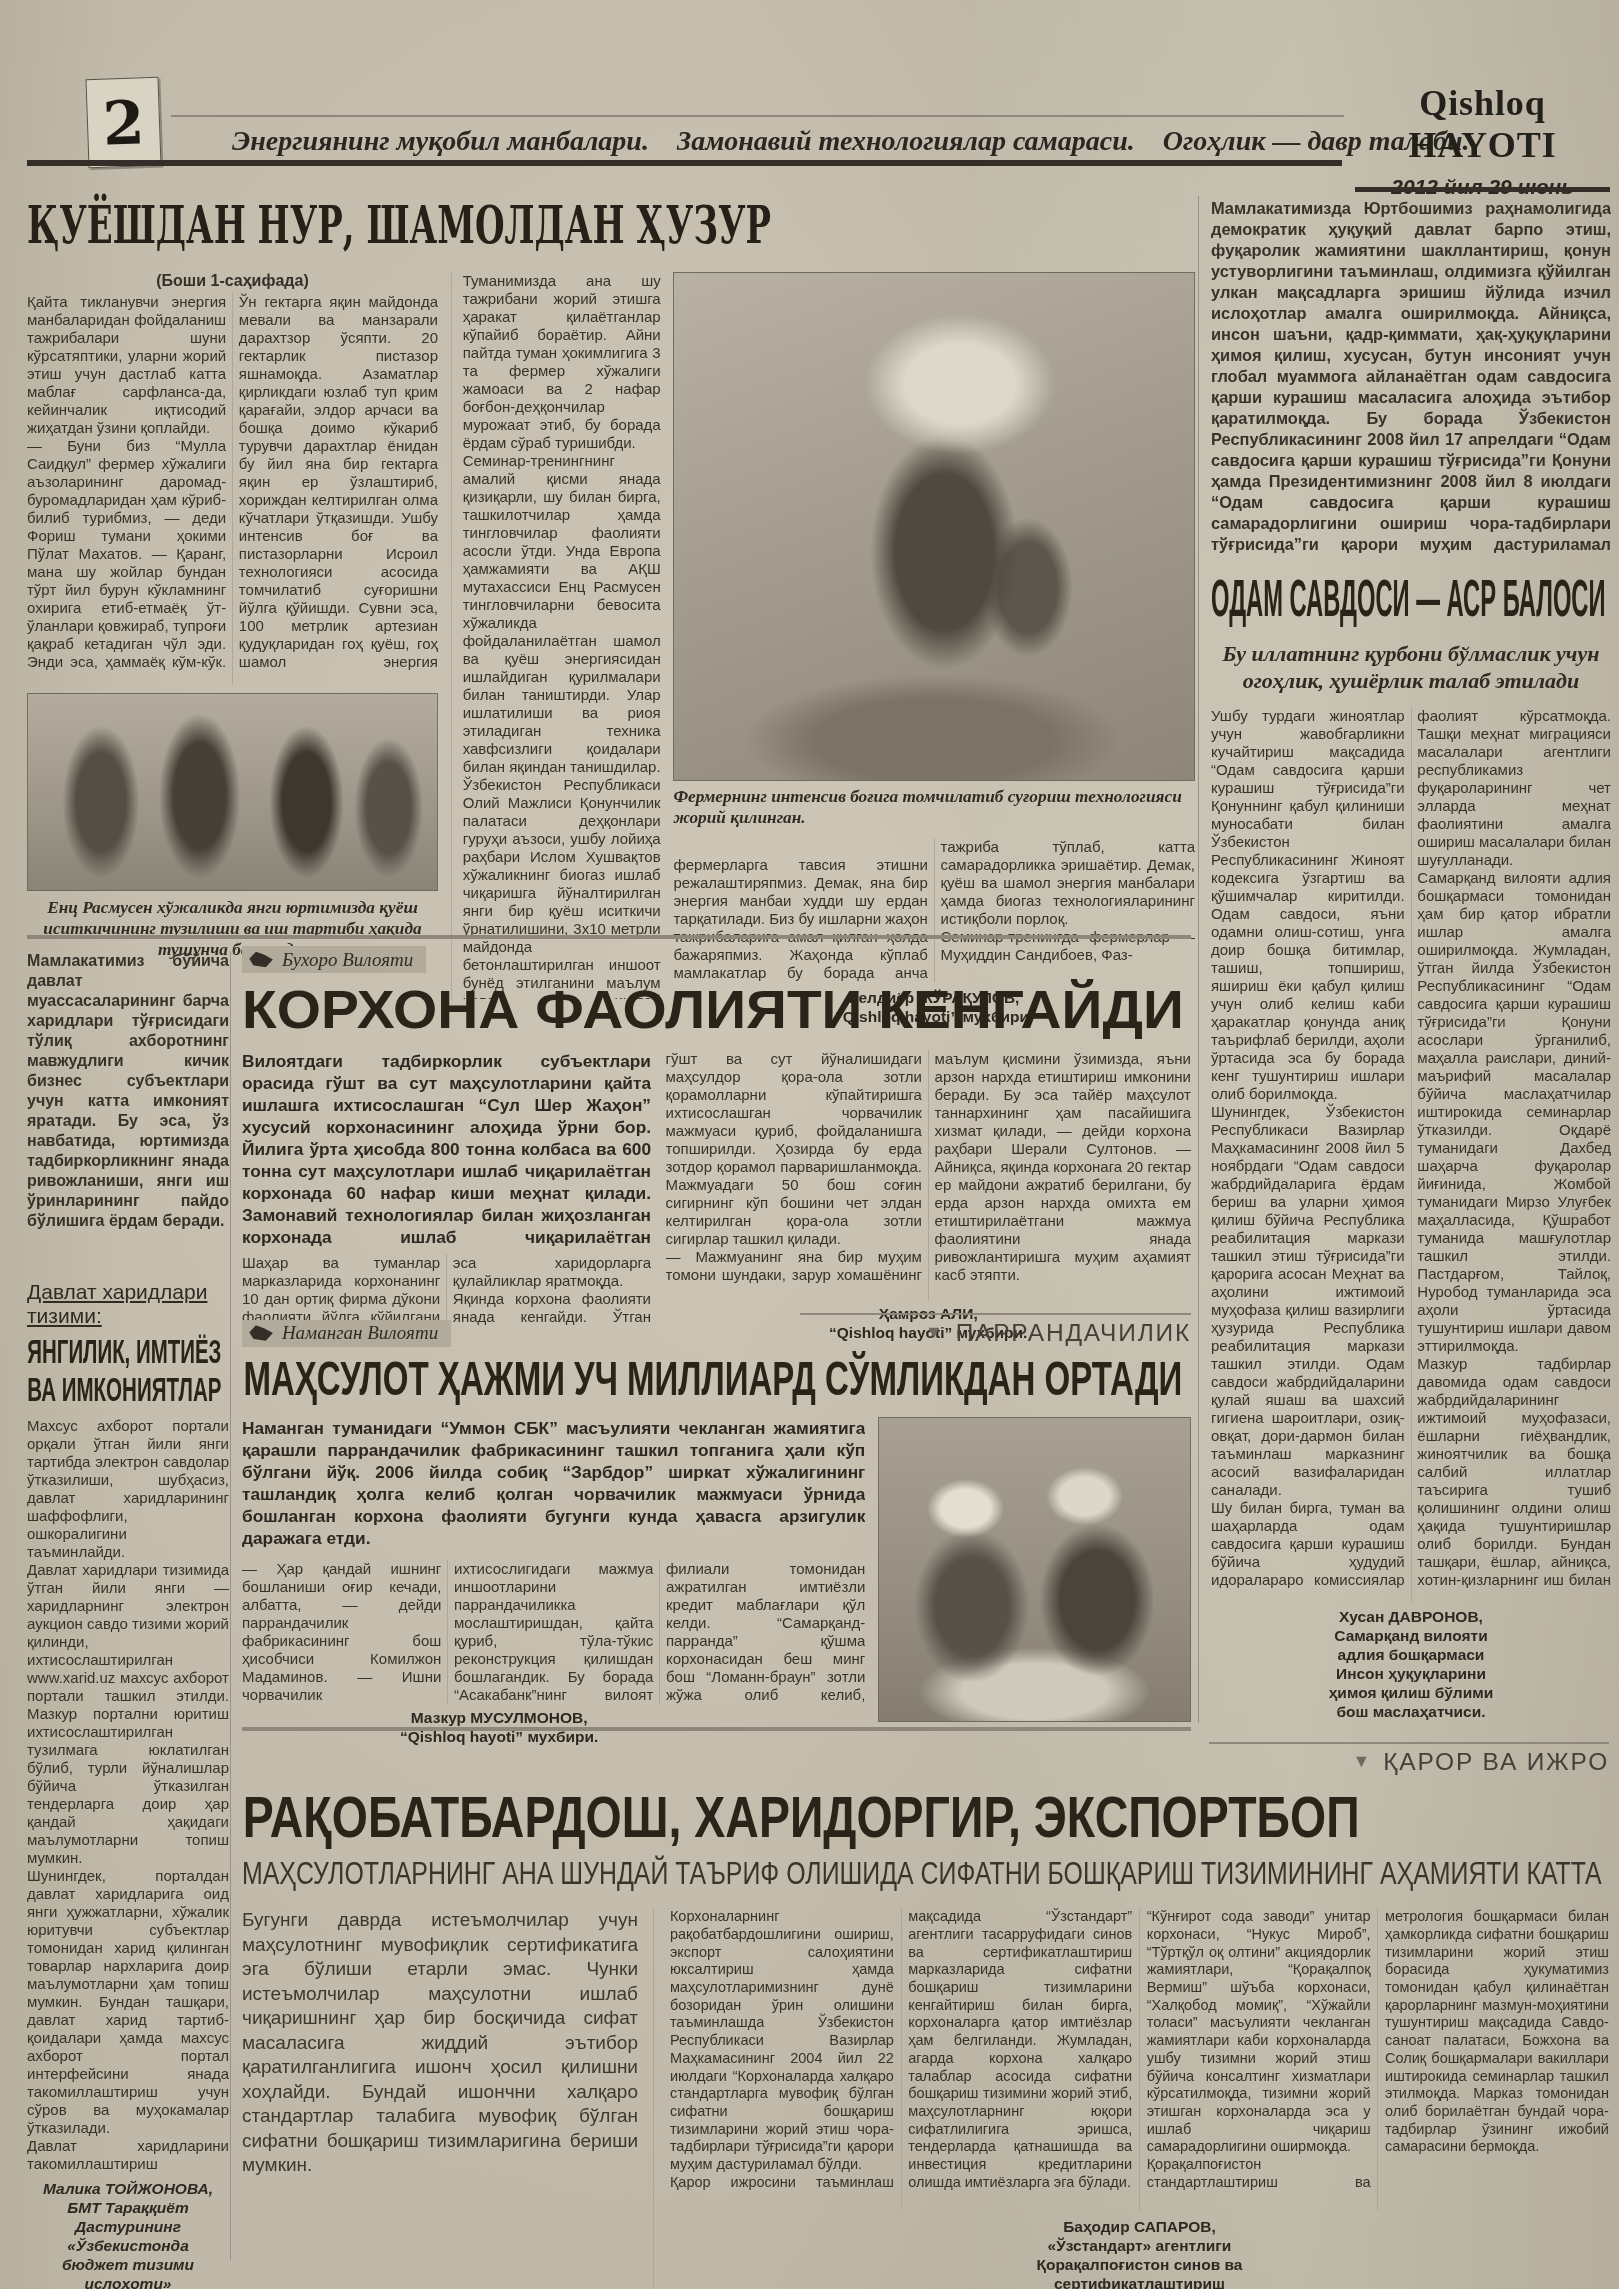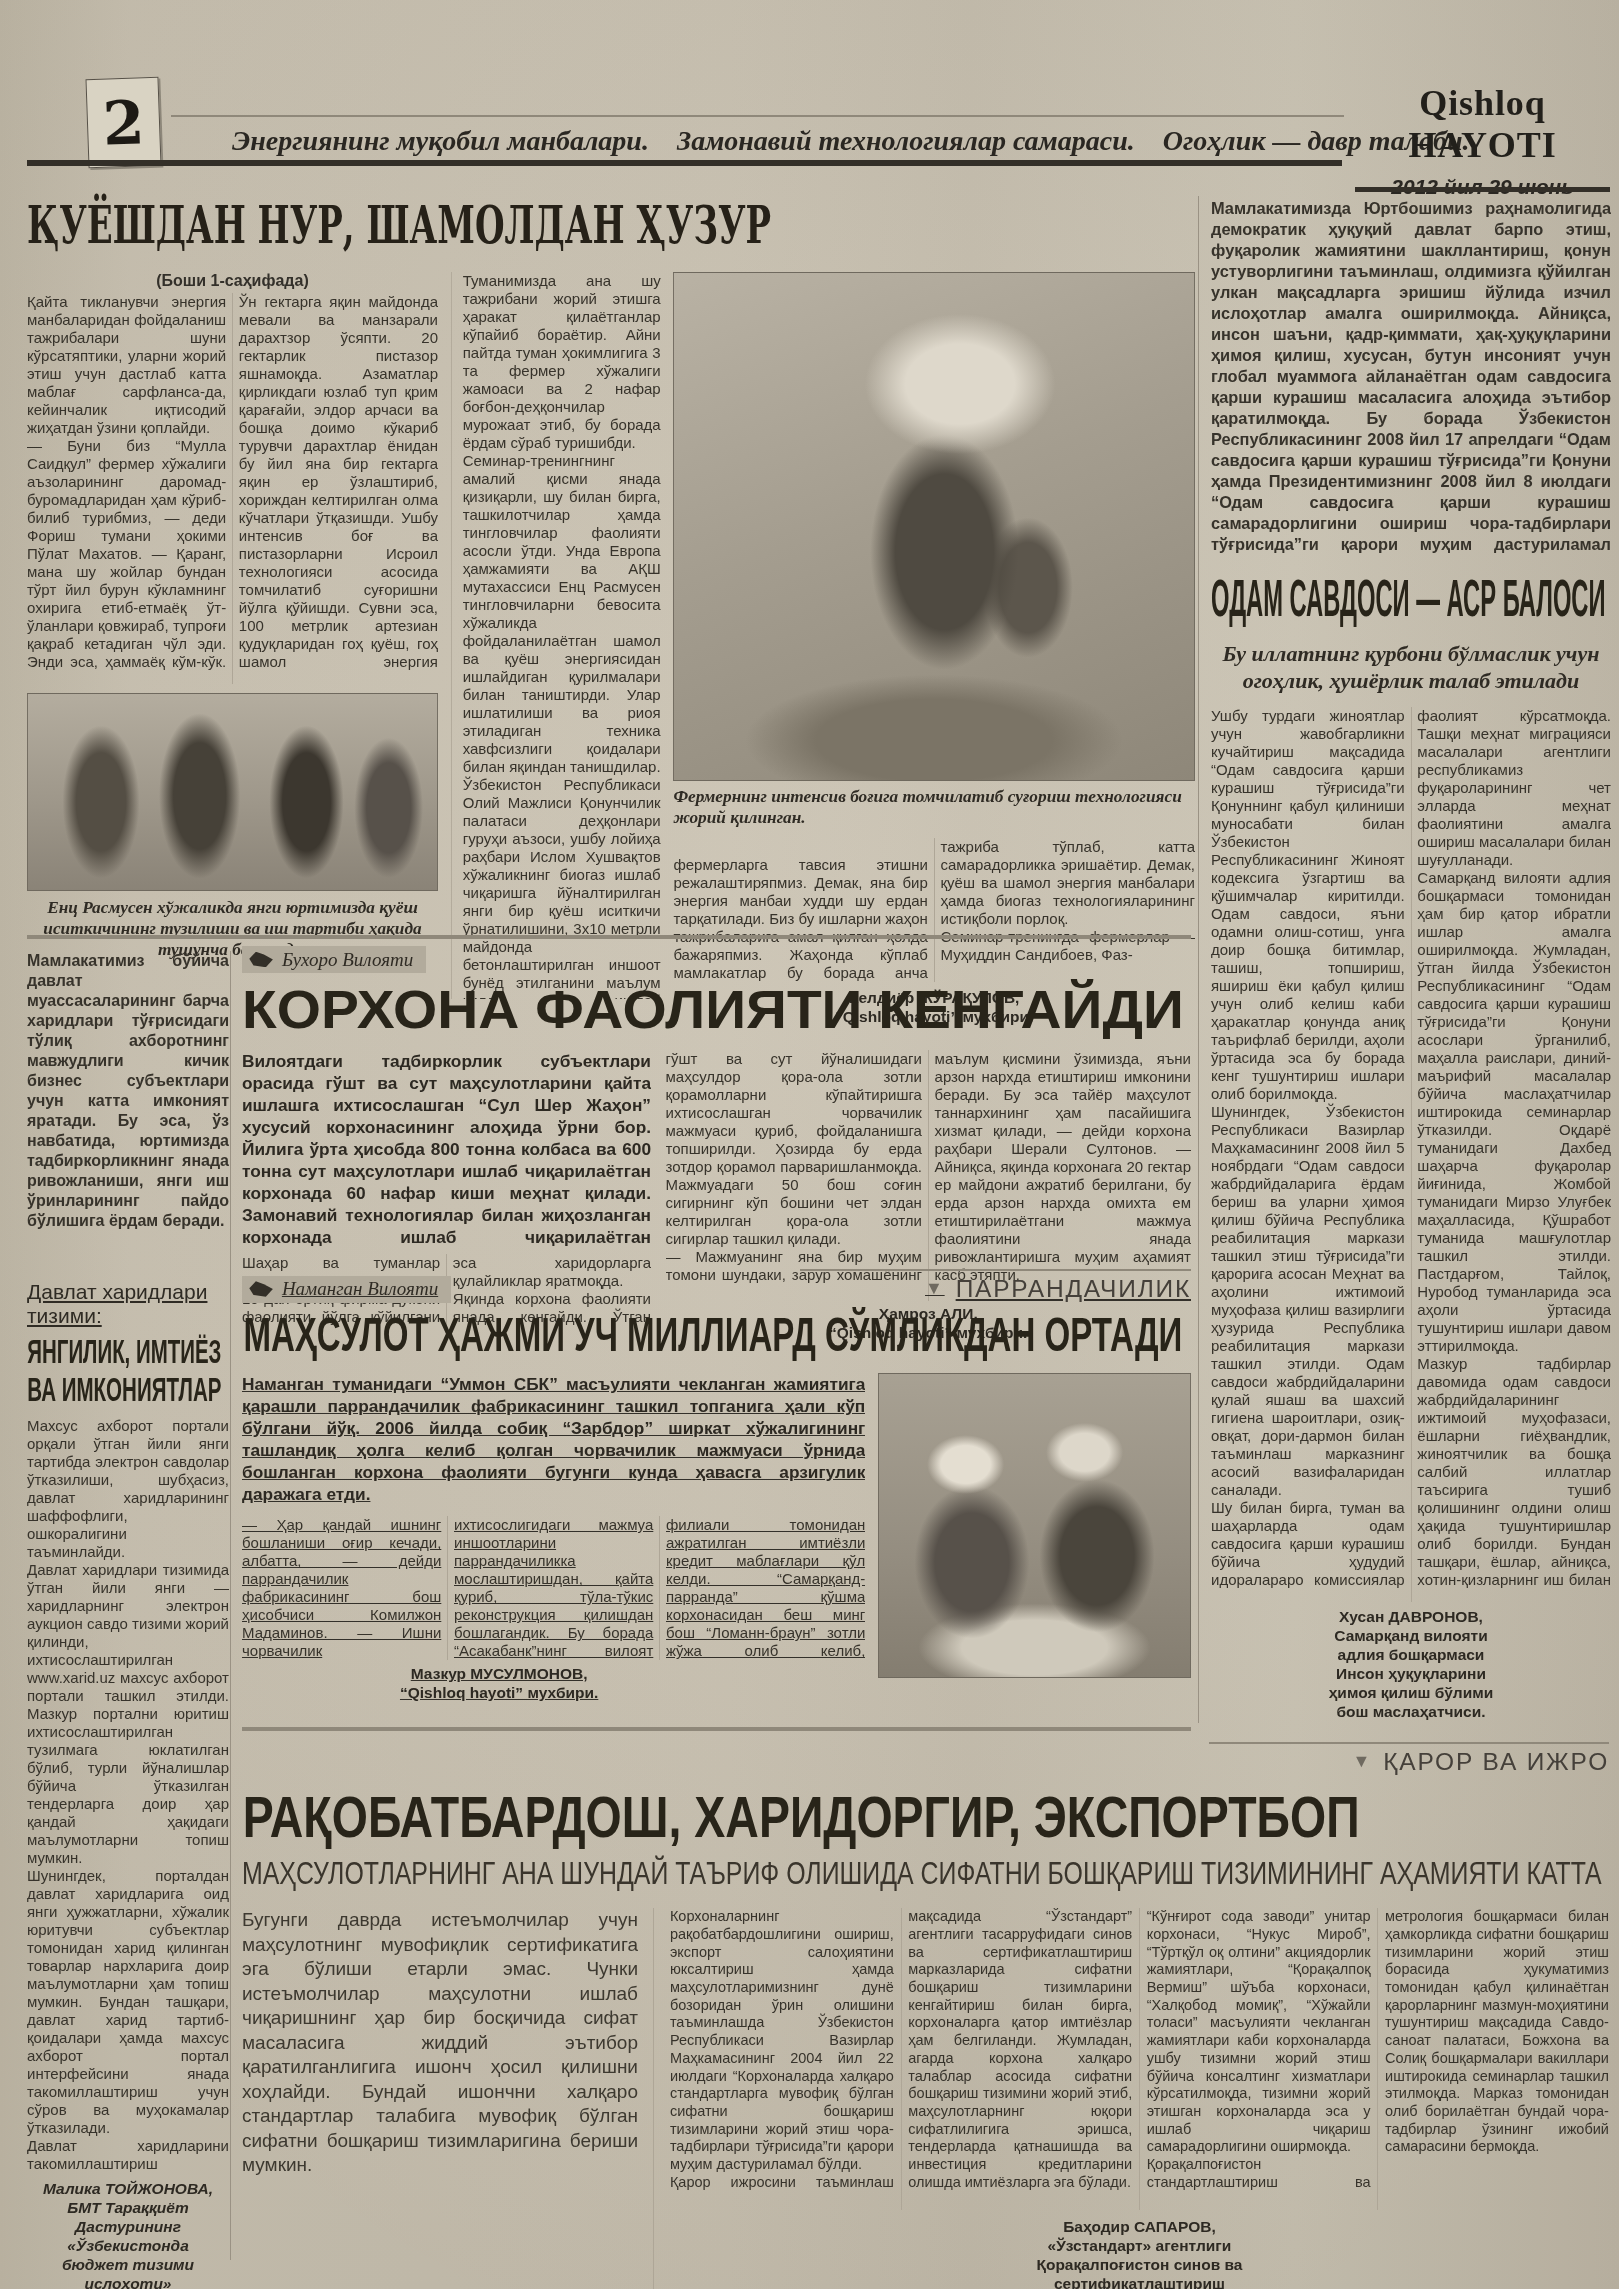--- a/index.html
+++ b/index.html
@@ -136,21 +136,21 @@
       </div>
       <div style="flex:1;">
         <div class="body-text cols-2" style="height:251px;">гўшт ва сут йўналишидаги маҳсулдор қора-ола зотли қорамолларни кўпайтиришга ихтисослашган чорвачилик мажмуаси қуриб, фойдаланишга топширилди. Ҳозирда бу ерда зотдор қорамол парваришланмоқда. Мажмуадаги 50 бош соғин сигирнинг кўп бошини чет элдан келтирилган қора-ола зотли сигирлар ташкил қилади.
 — Мажмуанинг яна бир муҳим томони шундаки, зарур хомашёнинг маълум қисмини ўзимизда, яъни арзон нархда етиштириш имконини беради. Бу эса тайёр маҳсулот таннархининг ҳам пасайишига хизмат қилади, — дейди корхона раҳбари Шерали Султонов. — Айниқса, яқинда корхонага 20 гектар ер майдони ажратиб берилгани, бу ерда арзон нархда омихта ем етиштирилаётгани мажмуа фаолиятини янада ривожлантиришга муҳим аҳамият касб этяпти.</div>
         <div class="byline" style="margin-top:3.6px;">Ҳамроз АЛИ,
 “Qishloq hayoti” мухбири.</div>
       </div>
     </div>
   </div>
 
-  <div class="abs" style="left:242px;top:1269px;width:949px;text-decoration:underline;">
+  <div class="abs" style="left:242px;top:1313px;width:949px;">
     <div style="display:flex;align-items:flex-end;justify-content:space-between;">
       <div class="tagbar">
         <span class="map-icon"></span>
         <span class="maplabel">Наманган  Вилояти</span>
       </div>
       <div style="width:391px;border-top:2.7px solid #8f887a;padding-top:3.6px;">
         <div class="seclabel">
           <span class="tri-icon">▼</span>
           <span>ПАРРАНДАЧИЛИК</span>
         </div>

